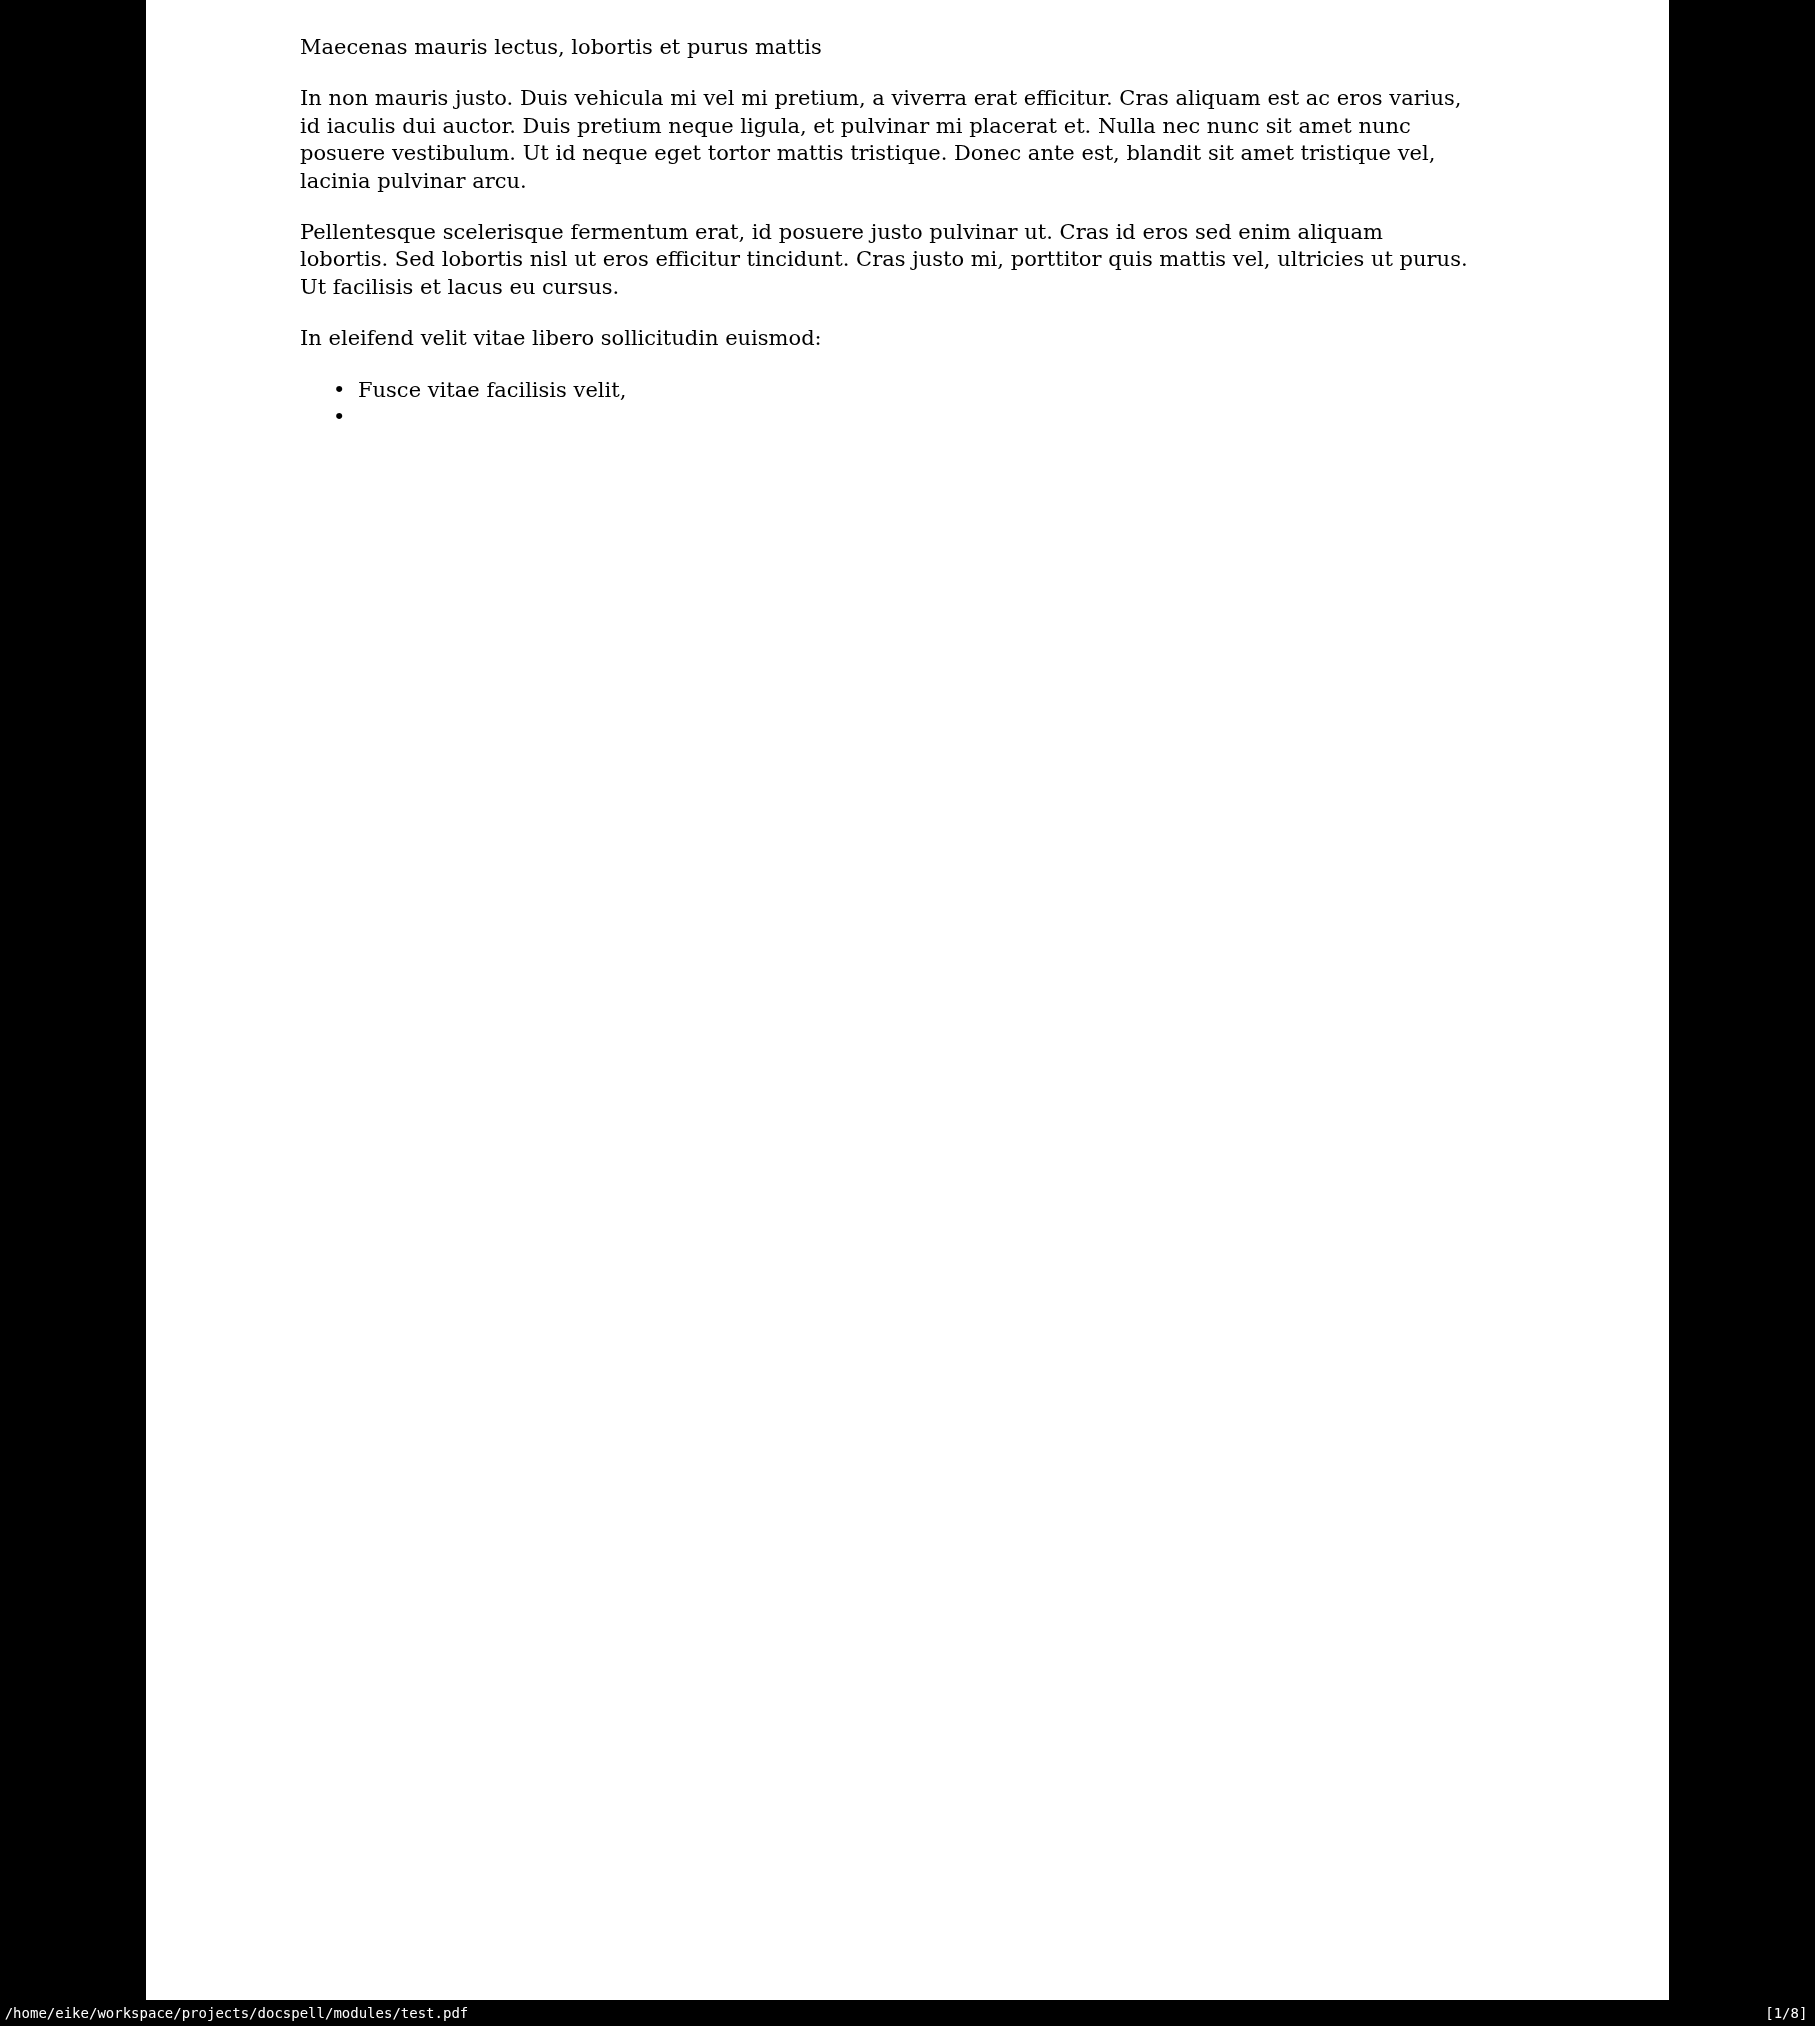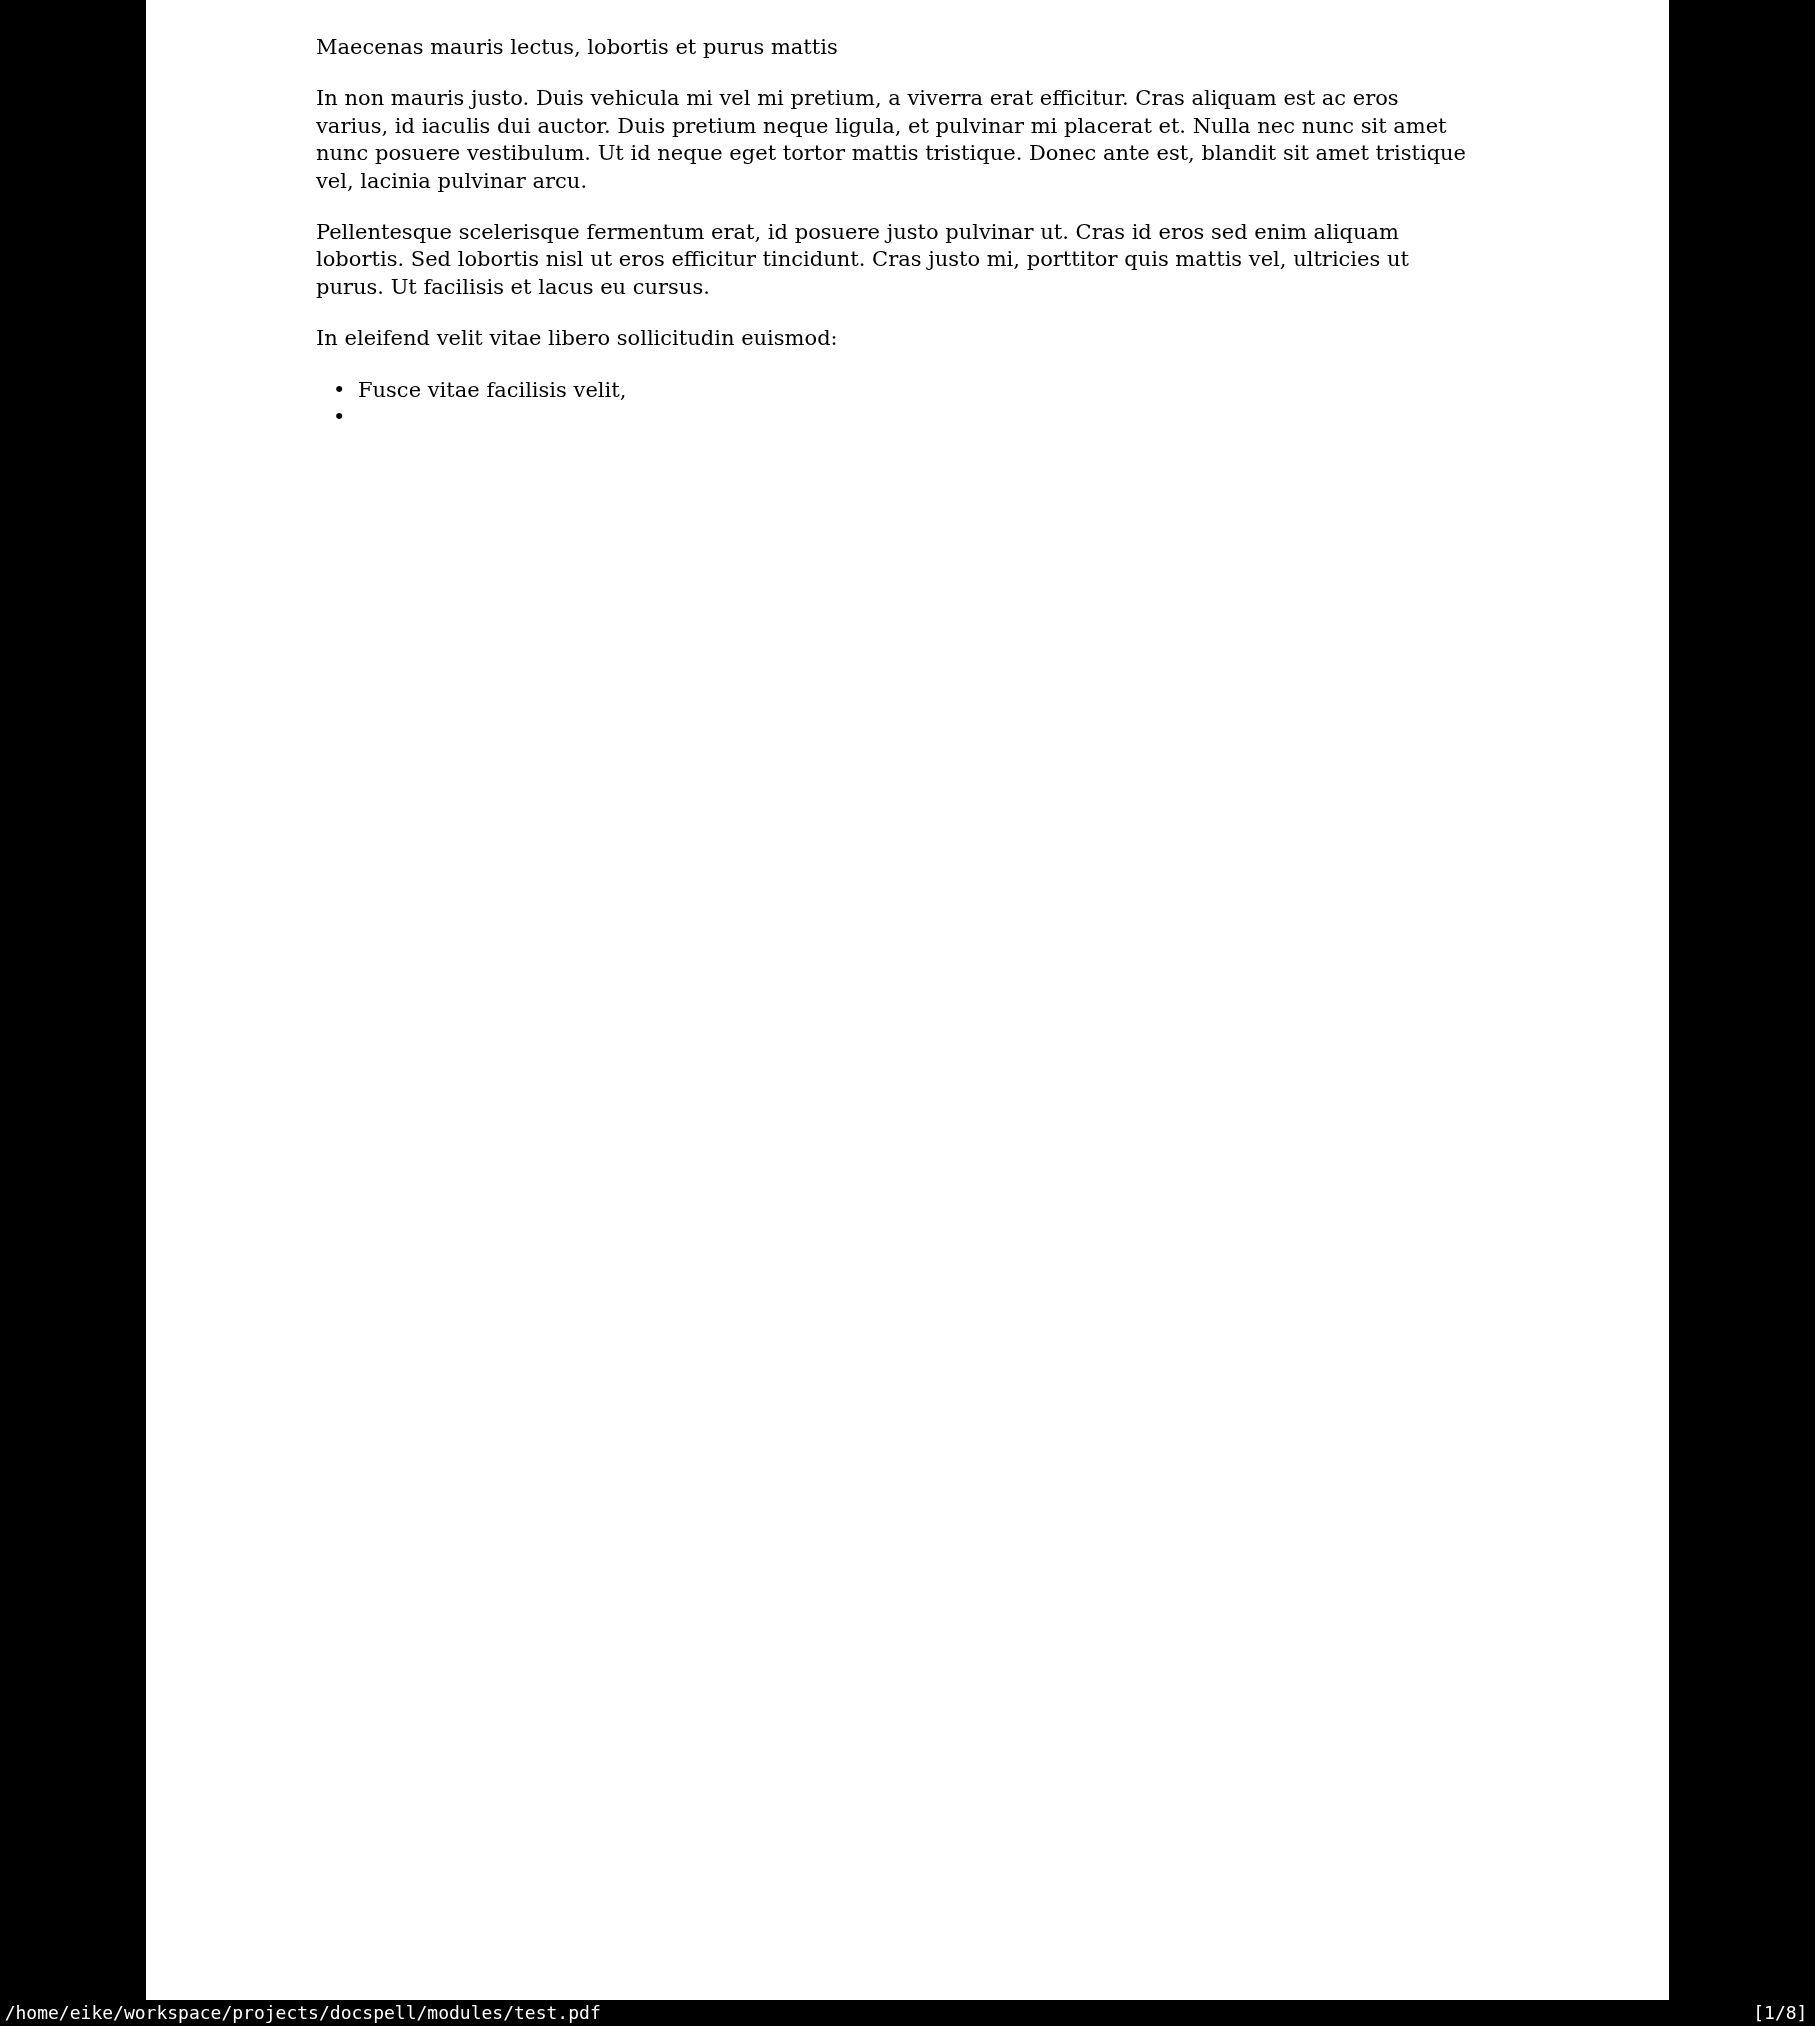--- a/index.html
+++ b/index.html
@@ -31,21 +31,21 @@
     left: 154px;
     top: 0;
     width: 1172px;
     padding-top: 34px;
     font-family: "DejaVu Serif", serif;
     font-size: 21px;
     line-height: 27.4px;
     color: #000000;
   }
   .content p {
-    margin: 0 0 24px 16px;
+    margin: 0 0 24px 0;
   }
   .content ul {
     list-style: none;
     margin: 24px 0;
     padding: 0;
   }
   .content li {
     position: relative;
     padding-left: 58px;
   }
@@ -56,21 +56,21 @@
   }
   .statusbar {
     position: absolute;
     left: 0;
     top: 2000px;
     width: 1815px;
     height: 26.5px;
     background: #000000;
     color: #ffffff;
     font-family: "DejaVu Sans Mono", monospace;
-    font-size: 18px;
+    font-size: 14px;
     line-height: 26.5px;
     display: flex;
     align-items: center;
     justify-content: space-between;
     padding: 0 7.6px 0 4.7px;
     white-space: nowrap;
   }
 </style>
 </head>
 <body>

